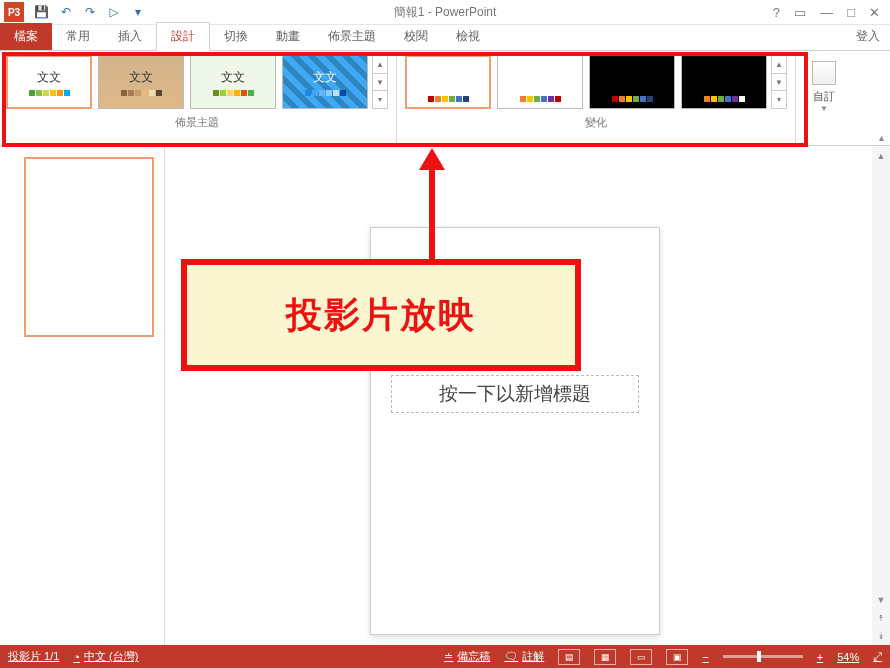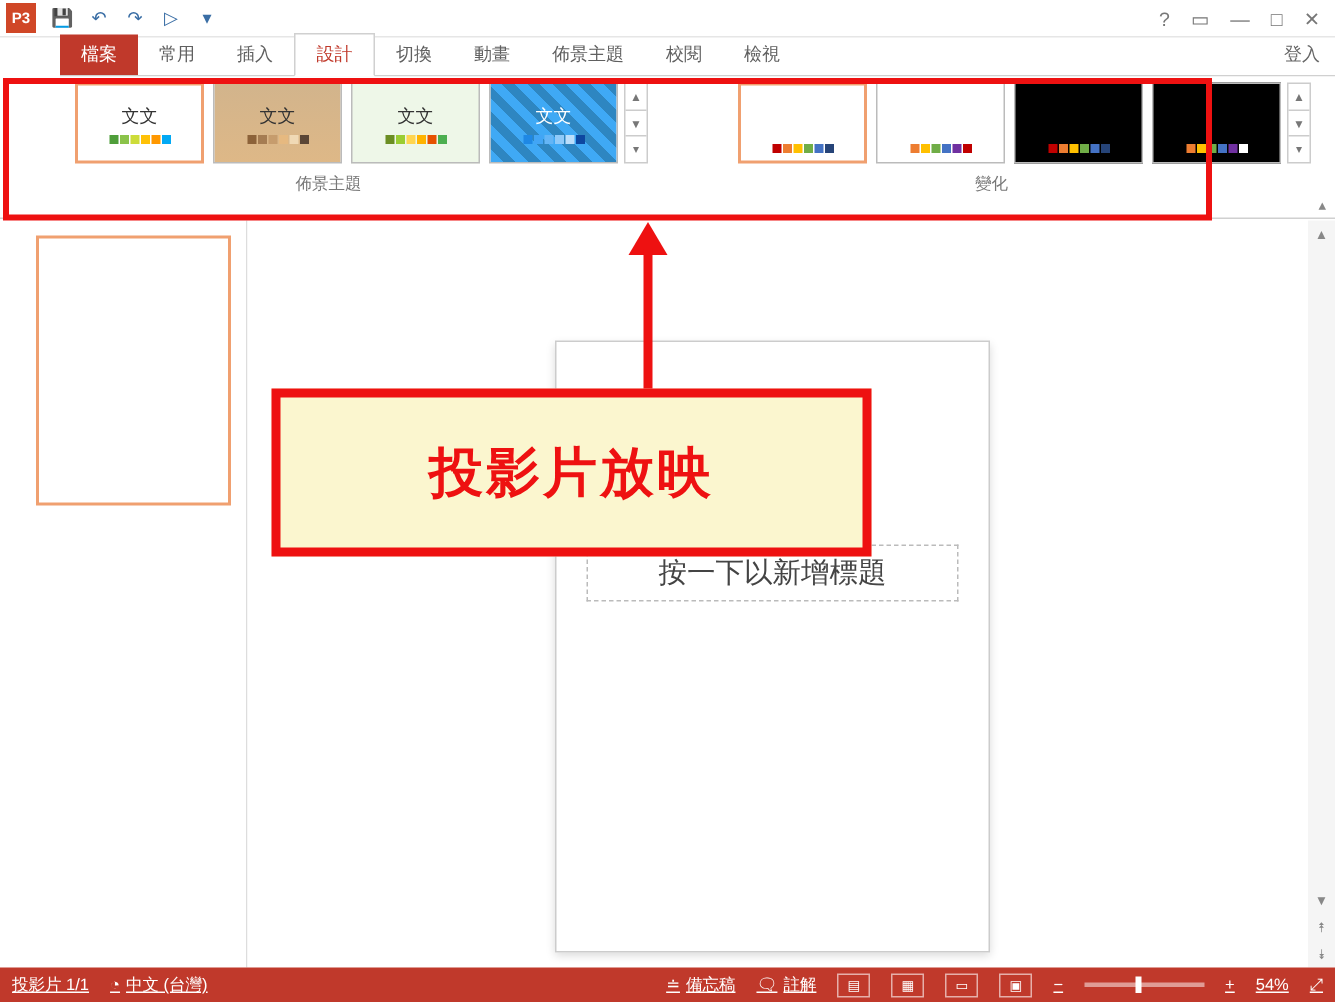--- a/index.html
+++ b/index.html
@@ -8,30 +8,30 @@
   
   .titlebar { height: 25px; background: #fff; display: flex; align-items: center; font-size: 11px; color: #666; border-bottom: 1px solid #e6e6e6; }
   .titlebar .app-icon { width: 20px; height: 20px; margin: 12px 4px; background:#d04727; color:#fff; display:flex; align-items:center; justify-content:center; font-size:10px; font-weight:bold;}
   .qat { display:flex; align-items:center; gap:8px; margin-left:6px; }
   .qat .qbtn { width:16px; height:16px; display:flex; align-items:center; justify-content:center; color:#3a6ea5; font-size:12px; cursor:pointer;}
   .title-text { position:absolute; left:0; right:0; text-align:center; color:#777; pointer-events:none; font-size:12px;}
   .winctrl { margin-left:auto; display:flex; align-items:center; gap:14px; padding-right:10px; color:#777; font-size:13px;}
   .winctrl span { cursor:pointer; }
 
   
-  .tabs { height:26px; display:flex; align-items:flex-end; font-size:12px; color:#606060; padding-left:0; border-bottom:1px solid #d0d0d0; position:relative;margin-left:40px;}
+  .tabs { height:26px; display:flex; align-items:flex-end; font-size:12px; color:#606060; padding-left:0; border-bottom:1px solid #d0d0d0; position:relative;}
   .tabs .file { background:#c0392b; color:#fff; padding:5px 14px; cursor:pointer;}
   .tabs .tab { padding:5px 14px; cursor:pointer; }
   .tabs .tab.active { color:#c0392b; border:1px solid #d0d0d0; border-bottom:1px solid #fff; background:#fff; margin-bottom:-1px;}
   .tabs .signin { margin-left:auto; padding:5px 10px; color:#666; cursor:pointer;}
 
   
   .ribbon { height:95px; background:#fff; border-bottom:1px solid #d0d0d0; display:flex; position:relative; padding:4px 6px 0 6px;}
   .gallery-group { display:flex; flex-direction:column; align-items:center; }
-  .gallery-row { display:flex; gap:6px;margin-left:44px; }
+  .gallery-row { display:flex; gap:6px; }
   .theme-thumb, .variant-thumb { width:86px; height:54px; background:#fff; border:1px solid #bbb; display:flex; flex-direction:column; align-items:center; justify-content:center; cursor:pointer; position:relative;}
   .theme-thumb.sel { border:2px solid #f0a070; }
   .variant-thumb.sel { border:2px solid #f0a070; }
   .theme-label { font-size:12px; color:#333; }
   .theme-stripes, .variant-stripes { display:flex; gap:1px; margin-top:4px;}
   .theme-stripes span, .variant-stripes span { width:6px; height:6px; display:block;}
   .variant-thumb.dark { background:#000; }
   .group-caption { font-size:11px; color:#777; margin-top:6px;}
   .gallery-spin { width:16px; height:54px; display:flex; flex-direction:column; border:1px solid #ccc; margin-left:4px;}
   .gallery-spin div { flex:1; display:flex; align-items:center; justify-content:center; font-size:8px; color:#777; border-bottom:1px solid #ccc; cursor:pointer;}
@@ -50,21 +50,21 @@
   .arrow .shaft { position:absolute; left:0; top:18px; width:6px; height:108px; background:#e11;}
   .arrow .head { position:absolute; left:-10px; top:0; width:0; height:0; border-left:13px solid transparent; border-right:13px solid transparent; border-bottom:22px solid #e11;}
   .callout { position:absolute; left:181px; top:259px; width:400px; height:112px; background:#fbf6cf; border:6px solid #e11; display:flex; align-items:center; justify-content:center; font-size:36px; font-weight:bold; color:#e11; letter-spacing:2px;}
 
   
   .workspace { position:absolute; top:147px; left:0; right:0; bottom:23px; display:flex;}
   .thumbpane { width:165px; background:#fff; border-right:1px solid #ddd; padding:10px 6px;}
   .thumbpane .slide-thumb { width:130px; height:180px; border:2px solid #f0a070; margin-left:18px; background:#fff; cursor:pointer;}
   .editarea { flex:1; background:#fff; position:relative;}
   .slide { position:absolute; left:205px; top:80px; width:290px; height:408px; background:#fff; border:1px solid #ccc; box-shadow:0 2px 6px rgba(0,0,0,.15);}
-  .title-ph { position:absolute; left:20px; right:20px; top:135px; height:38px; border:1px dashed #bbb; display:flex; align-items:center; justify-content:center; font-size:19px; color:#444; font-family:"DFKai-SB","KaiTi",serif;}
+  .title-ph { position:absolute; left:20px; right:20px; top:147px; height:38px; border:1px dashed #bbb; display:flex; align-items:center; justify-content:center; font-size:19px; color:#444; font-family:"DFKai-SB","KaiTi",serif;}
   .sub-ph { position:absolute; left:20px; right:20px; top:178px; height:180px; border:1px dashed #bbb; text-align:center; font-size:11px; color:#666; padding-top:4px;}
   .right-scroll { width:18px; background:#f5f5f5; display:flex; flex-direction:column;}
   .right-scroll .sb { flex:1;}
   .right-scroll .btn { height:18px; display:flex; align-items:center; justify-content:center; font-size:9px; color:#888; cursor:pointer;}
 
   
   .status { position:absolute; left:0; right:0; bottom:0; height:23px; background:#c0392b; color:#fff; display:flex; align-items:center; font-size:11px; padding:0 8px; gap:14px;}
   .status .sbtn { display:flex; align-items:center; gap:4px; cursor:pointer;text-decoration:underline;}
   .status .spacer { flex:1;}
   .status .viewbtn { width:22px; height:16px; border:1px solid rgba(255,255,255,.6); display:flex; align-items:center; justify-content:center; font-size:9px; cursor:pointer;}
@@ -76,20 +76,21 @@
 
 <div class="titlebar">
   <div class="app-icon">P3</div>
   <div class="qat">
     <span class="qbtn">💾</span>
     <span class="qbtn">↶</span>
     <span class="qbtn">↷</span>
     <span class="qbtn">▷</span>
     <span class="qbtn">▾</span>
   </div>
+  <div class="title-text">簡報1 - PowerPoint</div>
   <div class="winctrl">
     <span>?</span>
     <span>▭</span>
     <span>—</span>
     <span>□</span>
     <span>✕</span>
   </div>
 </div>
 
 <div class="tabs">

